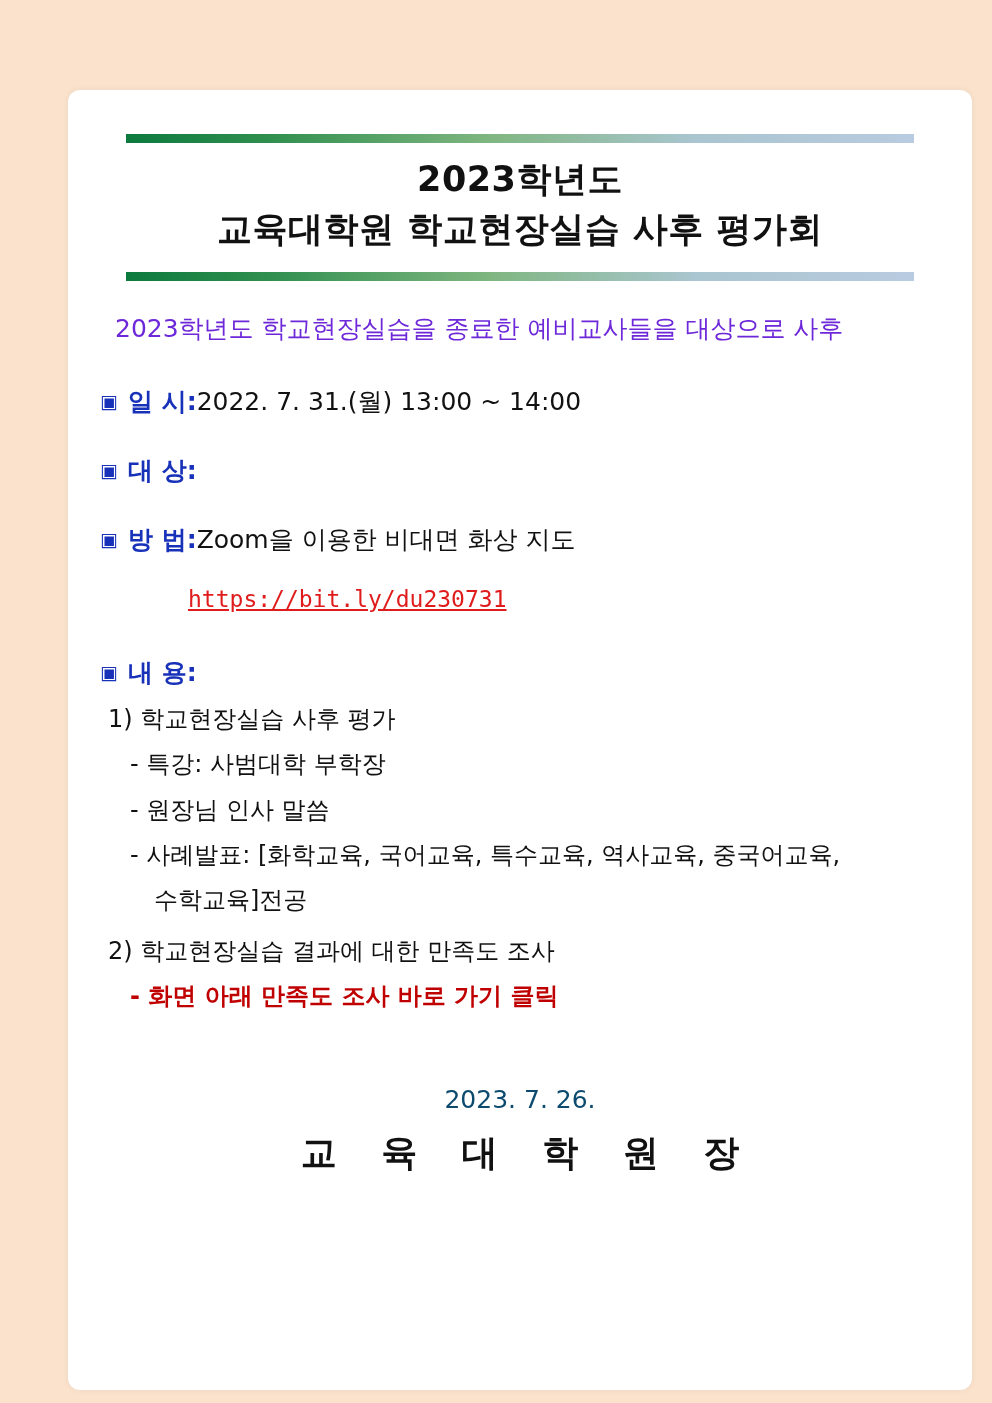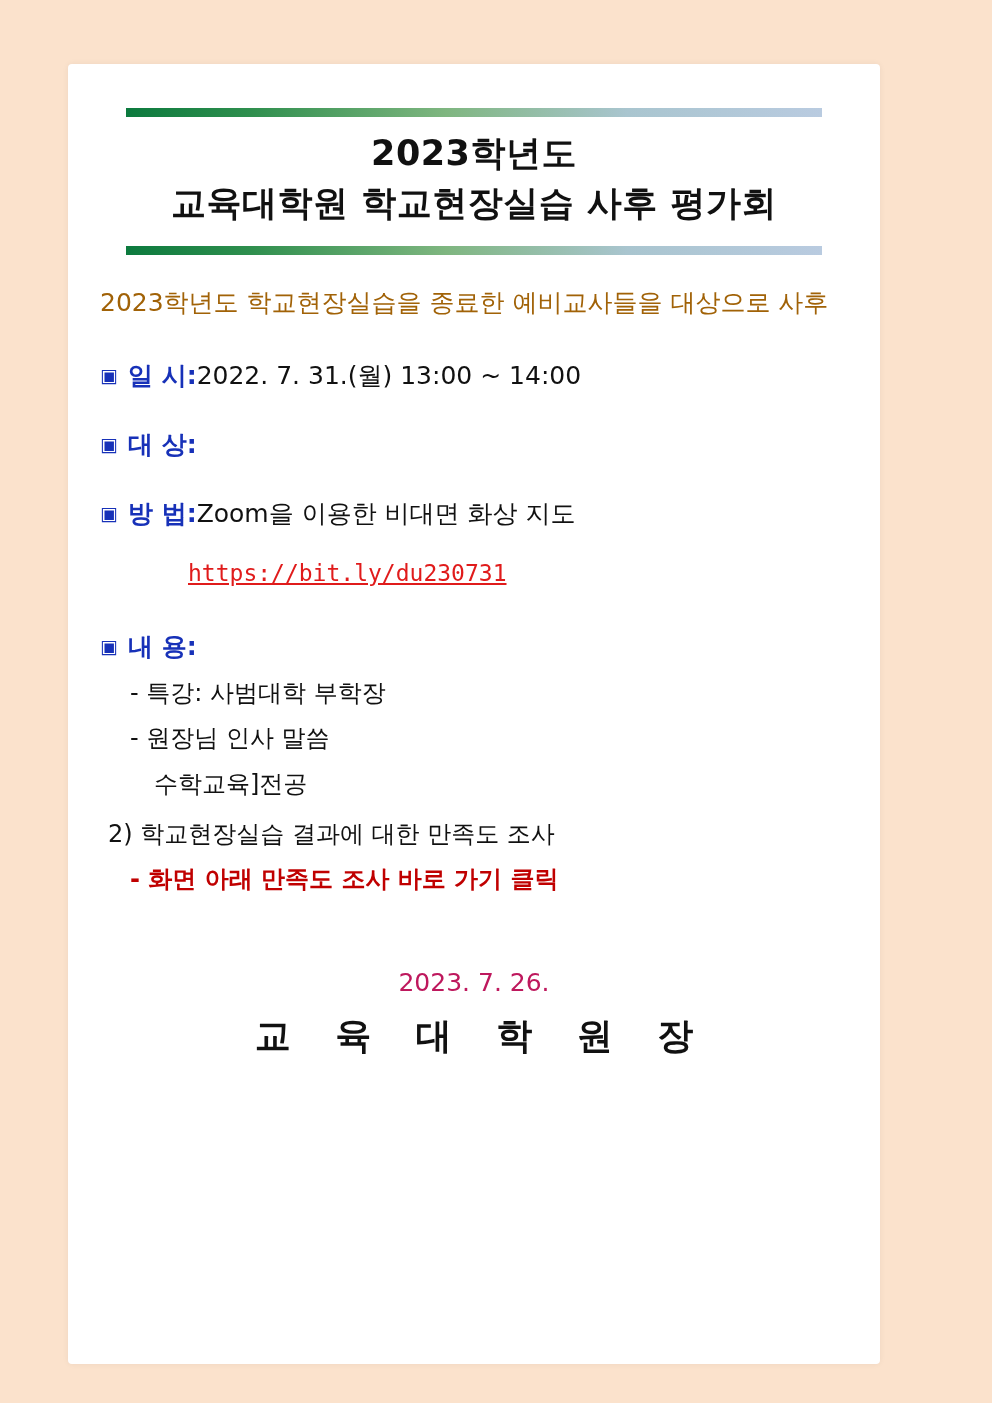--- a/index.html
+++ b/index.html
@@ -9,25 +9,25 @@
   body {
     width: 992px;
     height: 1403px;
     background: #fbe2cc;
     font-family: "DejaVu Sans", "Liberation Sans", sans-serif;
     overflow: hidden;
   }
   .page {
     position: absolute;
     left: 68px;
-    top: 64px;
-    width: 812px;
+    top: 90px;
+    width: 904px;
     height: 1300px;
     background: #ffffff;
-    border-radius: 4px;
+    border-radius: 12px;
     box-shadow: 0 0 6px rgba(0,0,0,0.06);
   }
   .inner {
     position: absolute;
     left: 0;
     top: 0;
     right: 0;
     bottom: 0;
     padding: 0 28px;
     box-sizing: border-box;
@@ -46,24 +46,24 @@
   }
   .title-line {
     font-size: 35px;
     font-weight: 700;
     color: #111111;
     letter-spacing: 0.5px;
     line-height: 1.42;
   }
 
   .intro {
-    margin: 28px 0 0 0;
+    margin: 28px 0 0 15px;
     padding: 0 0 0 4px;
     font-size: 25px;
-    color: #a16207;
+    color: #6d28d9;
     line-height: 1.62;
     font-weight: 500;
   }
   .intro div { white-space: nowrap; }
 
   .item {
     margin-top: 34px;
     font-size: 25px;
     color: #111111;
     line-height: 1.4;
@@ -113,21 +113,21 @@
   }
   .sub.l2 { padding-left: 34px; }
   .sub.l3 { padding-left: 58px; }
   .sub.red { color: #c00000; font-weight: 700; }
   .gap { margin-top: 18px; }
 
   .date {
     margin-top: 72px;
     text-align: center;
     font-size: 25px;
-    color: #be185d;
+    color: #0c4a6e;
     font-weight: 500;
   }
   .signature {
     margin-top: 15px;
     text-align: center;
     font-size: 36px;
     font-weight: 700;
     letter-spacing: 16px;
     color: #111111;
     padding-left: 16px;
@@ -171,22 +171,24 @@
 
     <div class="link-row">
       <a class="link" href="#">https://bit.ly/du230731</a>
     </div>
 
     <div class="item content-head">
       <span class="bullet">▣</span>
       <span class="label">내 용:</span>
     </div>
 
+    <div class="sub">1) 학교현장실습 사후 평가</div>
     <div class="sub l2">- 특강: 사범대학 부학장</div>
     <div class="sub l2">- 원장님 인사 말씀</div>
+    <div class="sub l2">- 사례발표: [화학교육, 국어교육, 특수교육, 역사교육, 중국어교육,</div>
     <div class="sub l3">수학교육]전공</div>
 
     <div class="sub gap">2) 학교현장실습 결과에 대한 만족도 조사</div>
     <div class="sub l2 red">- 화면 아래 만족도 조사 바로 가기 클릭</div>
 
     <div class="date">2023. 7. 26.</div>
     <div class="signature">교 육 대 학 원 장</div>
 
   </div>
 </div>

